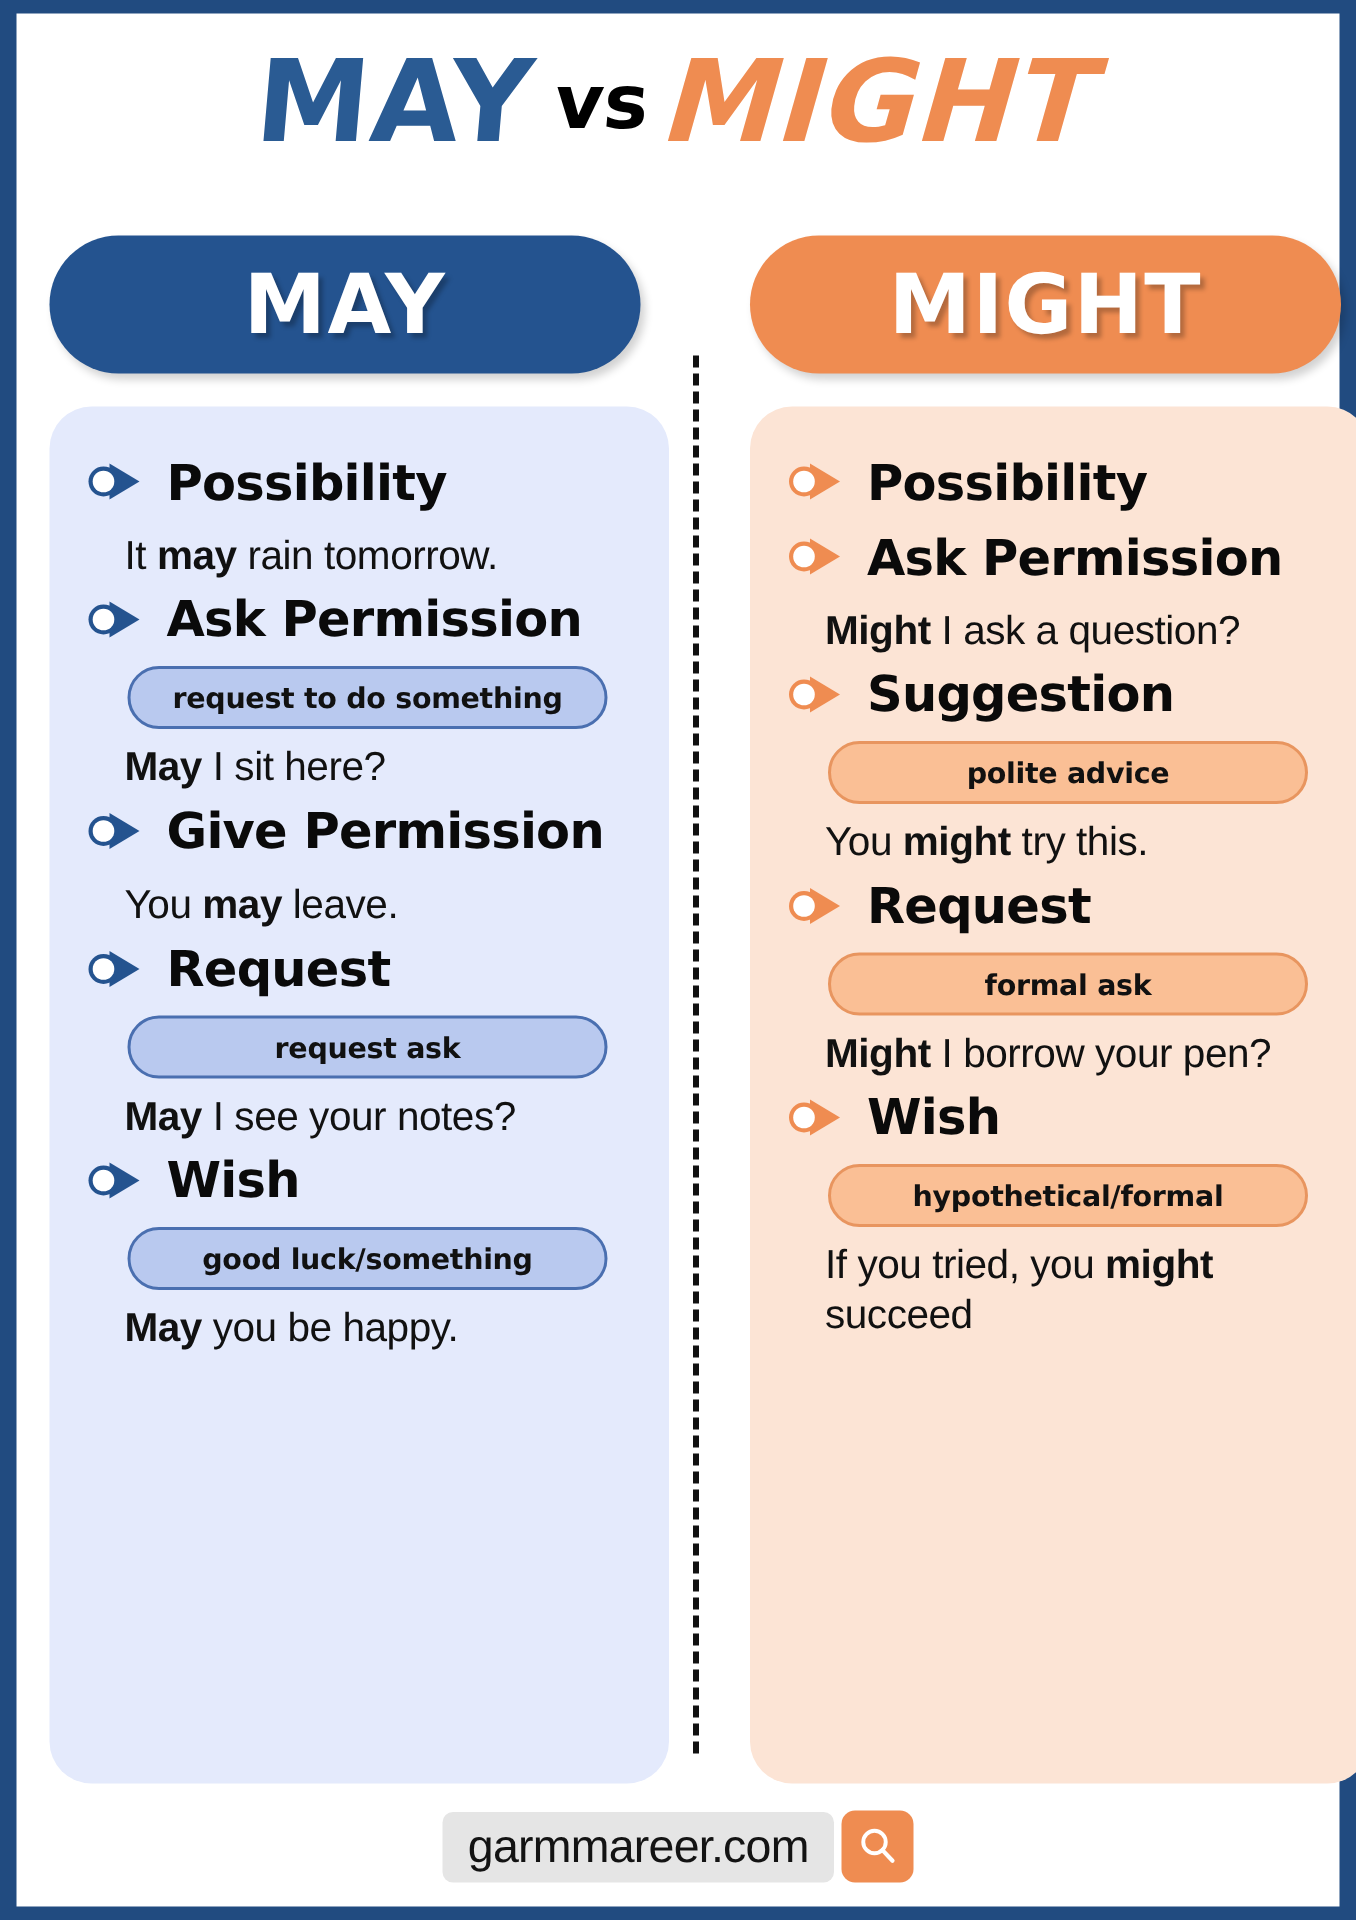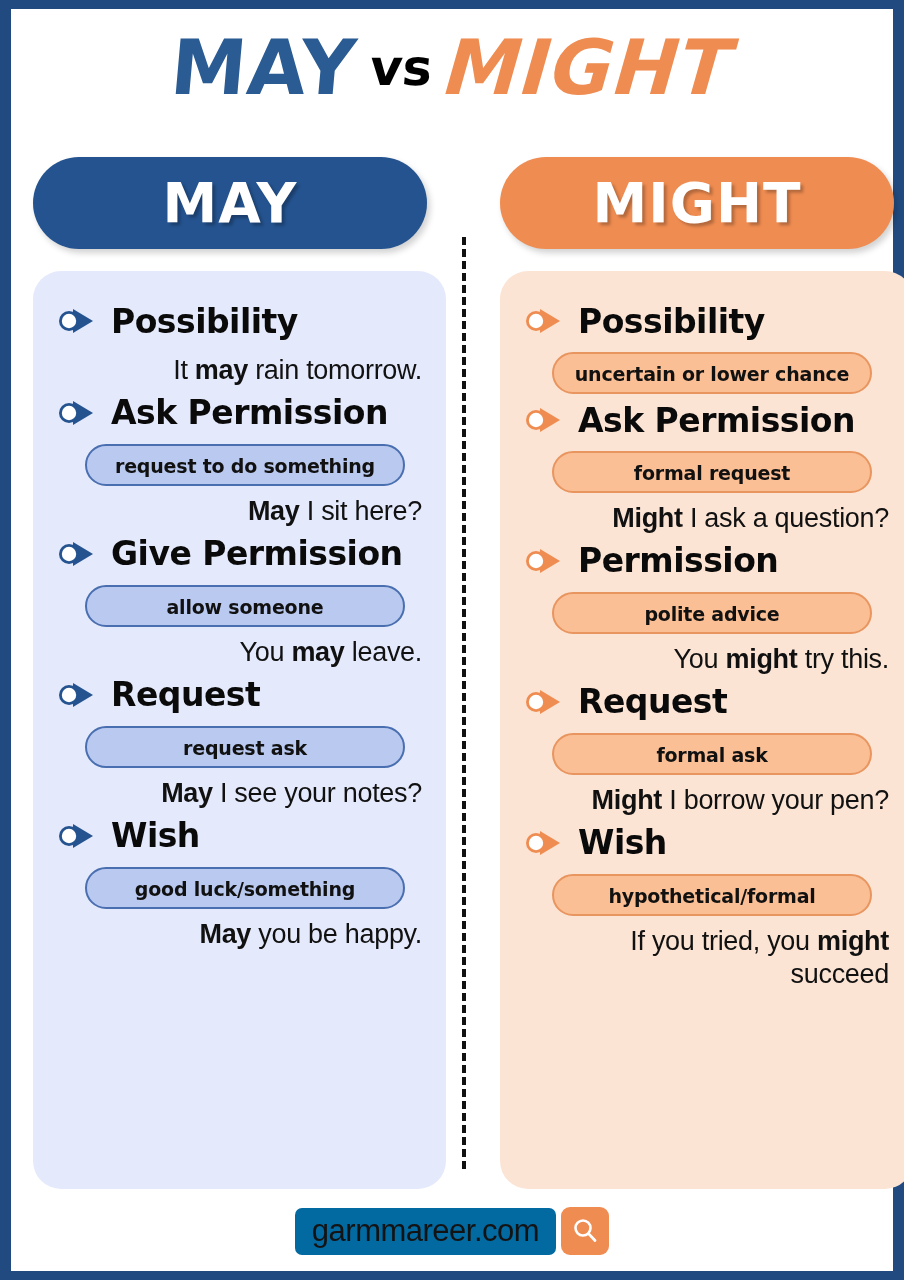--- a/index.html
+++ b/index.html
@@ -146,37 +146,36 @@
     border: 2px solid #e8955f;
   }
 
   .example {
     margin: 9px 0 0 26px;
     font-family: "Liberation Sans", sans-serif;
     font-size: 27px;
     color: #111111;
     line-height: 1.22;
     letter-spacing: -0.3px;
-    text-align: right;
   }
   .example b { font-weight: bold; }
 
   
   .footer {
     position: absolute;
     left: 0; right: 0;
     bottom: 14px;
     height: 52px;
     display: flex;
     align-items: center;
     justify-content: center;
     gap: 5px;
   }
   .footer-url {
-    background: #0369a1;
+    background: #e5e5e5;
     border-radius: 7px;
     padding: 7px 17px 9px 17px;
     font-family: "Liberation Sans", sans-serif;
     font-size: 31px;
     color: #131313;
     letter-spacing: -0.5px;
     line-height: 1;
   }
   .footer-search {
     width: 48px;
@@ -237,21 +236,20 @@
       <div class="entry">
         <div class="entry-head">
           <svg class="bullet-icon" viewBox="0 0 44 30">
             <path d="M16 3 L36 15 L16 27 Z" fill="#24538f"></path>
             <rect x="12" y="9" width="12" height="12" fill="#24538f"></rect>
             <circle cx="12" cy="15" r="10" fill="#24538f"></circle>
             <circle cx="12" cy="15" r="7.2" fill="#ffffff"></circle>
           </svg>
           <span class="entry-title">Give Permission</span>
         </div>
-        <div class="tag tag-may">allow someone</div>
         <div class="example">You <b>may</b> leave.</div>
       </div>
       <div class="entry">
         <div class="entry-head">
           <svg class="bullet-icon" viewBox="0 0 44 30">
             <path d="M16 3 L36 15 L16 27 Z" fill="#24538f"></path>
             <rect x="12" y="9" width="12" height="12" fill="#24538f"></rect>
             <circle cx="12" cy="15" r="10" fill="#24538f"></circle>
             <circle cx="12" cy="15" r="7.2" fill="#ffffff"></circle>
           </svg>
@@ -278,44 +276,42 @@
       <div class="entry">
         <div class="entry-head">
           <svg class="bullet-icon" viewBox="0 0 44 30">
             <path d="M16 3 L36 15 L16 27 Z" fill="#ef8c51"></path>
             <rect x="12" y="9" width="12" height="12" fill="#ef8c51"></rect>
             <circle cx="12" cy="15" r="10" fill="#ef8c51"></circle>
             <circle cx="12" cy="15" r="7.2" fill="#ffffff"></circle>
           </svg>
           <span class="entry-title">Possibility</span>
         </div>
-        <div class="tag tag-might">uncertain or lower chance</div>
       </div>
       <div class="entry">
         <div class="entry-head">
           <svg class="bullet-icon" viewBox="0 0 44 30">
             <path d="M16 3 L36 15 L16 27 Z" fill="#ef8c51"></path>
             <rect x="12" y="9" width="12" height="12" fill="#ef8c51"></rect>
             <circle cx="12" cy="15" r="10" fill="#ef8c51"></circle>
             <circle cx="12" cy="15" r="7.2" fill="#ffffff"></circle>
           </svg>
           <span class="entry-title">Ask Permission</span>
         </div>
-        <div class="tag tag-might">formal request</div>
         <div class="example"><b>Might</b> I ask a question?</div>
       </div>
       <div class="entry">
         <div class="entry-head">
           <svg class="bullet-icon" viewBox="0 0 44 30">
             <path d="M16 3 L36 15 L16 27 Z" fill="#ef8c51"></path>
             <rect x="12" y="9" width="12" height="12" fill="#ef8c51"></rect>
             <circle cx="12" cy="15" r="10" fill="#ef8c51"></circle>
             <circle cx="12" cy="15" r="7.2" fill="#ffffff"></circle>
           </svg>
-          <span class="entry-title">Permission</span>
+          <span class="entry-title">Suggestion</span>
         </div>
         <div class="tag tag-might">polite advice</div>
         <div class="example">You <b>might</b> try this.</div>
       </div>
       <div class="entry">
         <div class="entry-head">
           <svg class="bullet-icon" viewBox="0 0 44 30">
             <path d="M16 3 L36 15 L16 27 Z" fill="#ef8c51"></path>
             <rect x="12" y="9" width="12" height="12" fill="#ef8c51"></rect>
             <circle cx="12" cy="15" r="10" fill="#ef8c51"></circle>

